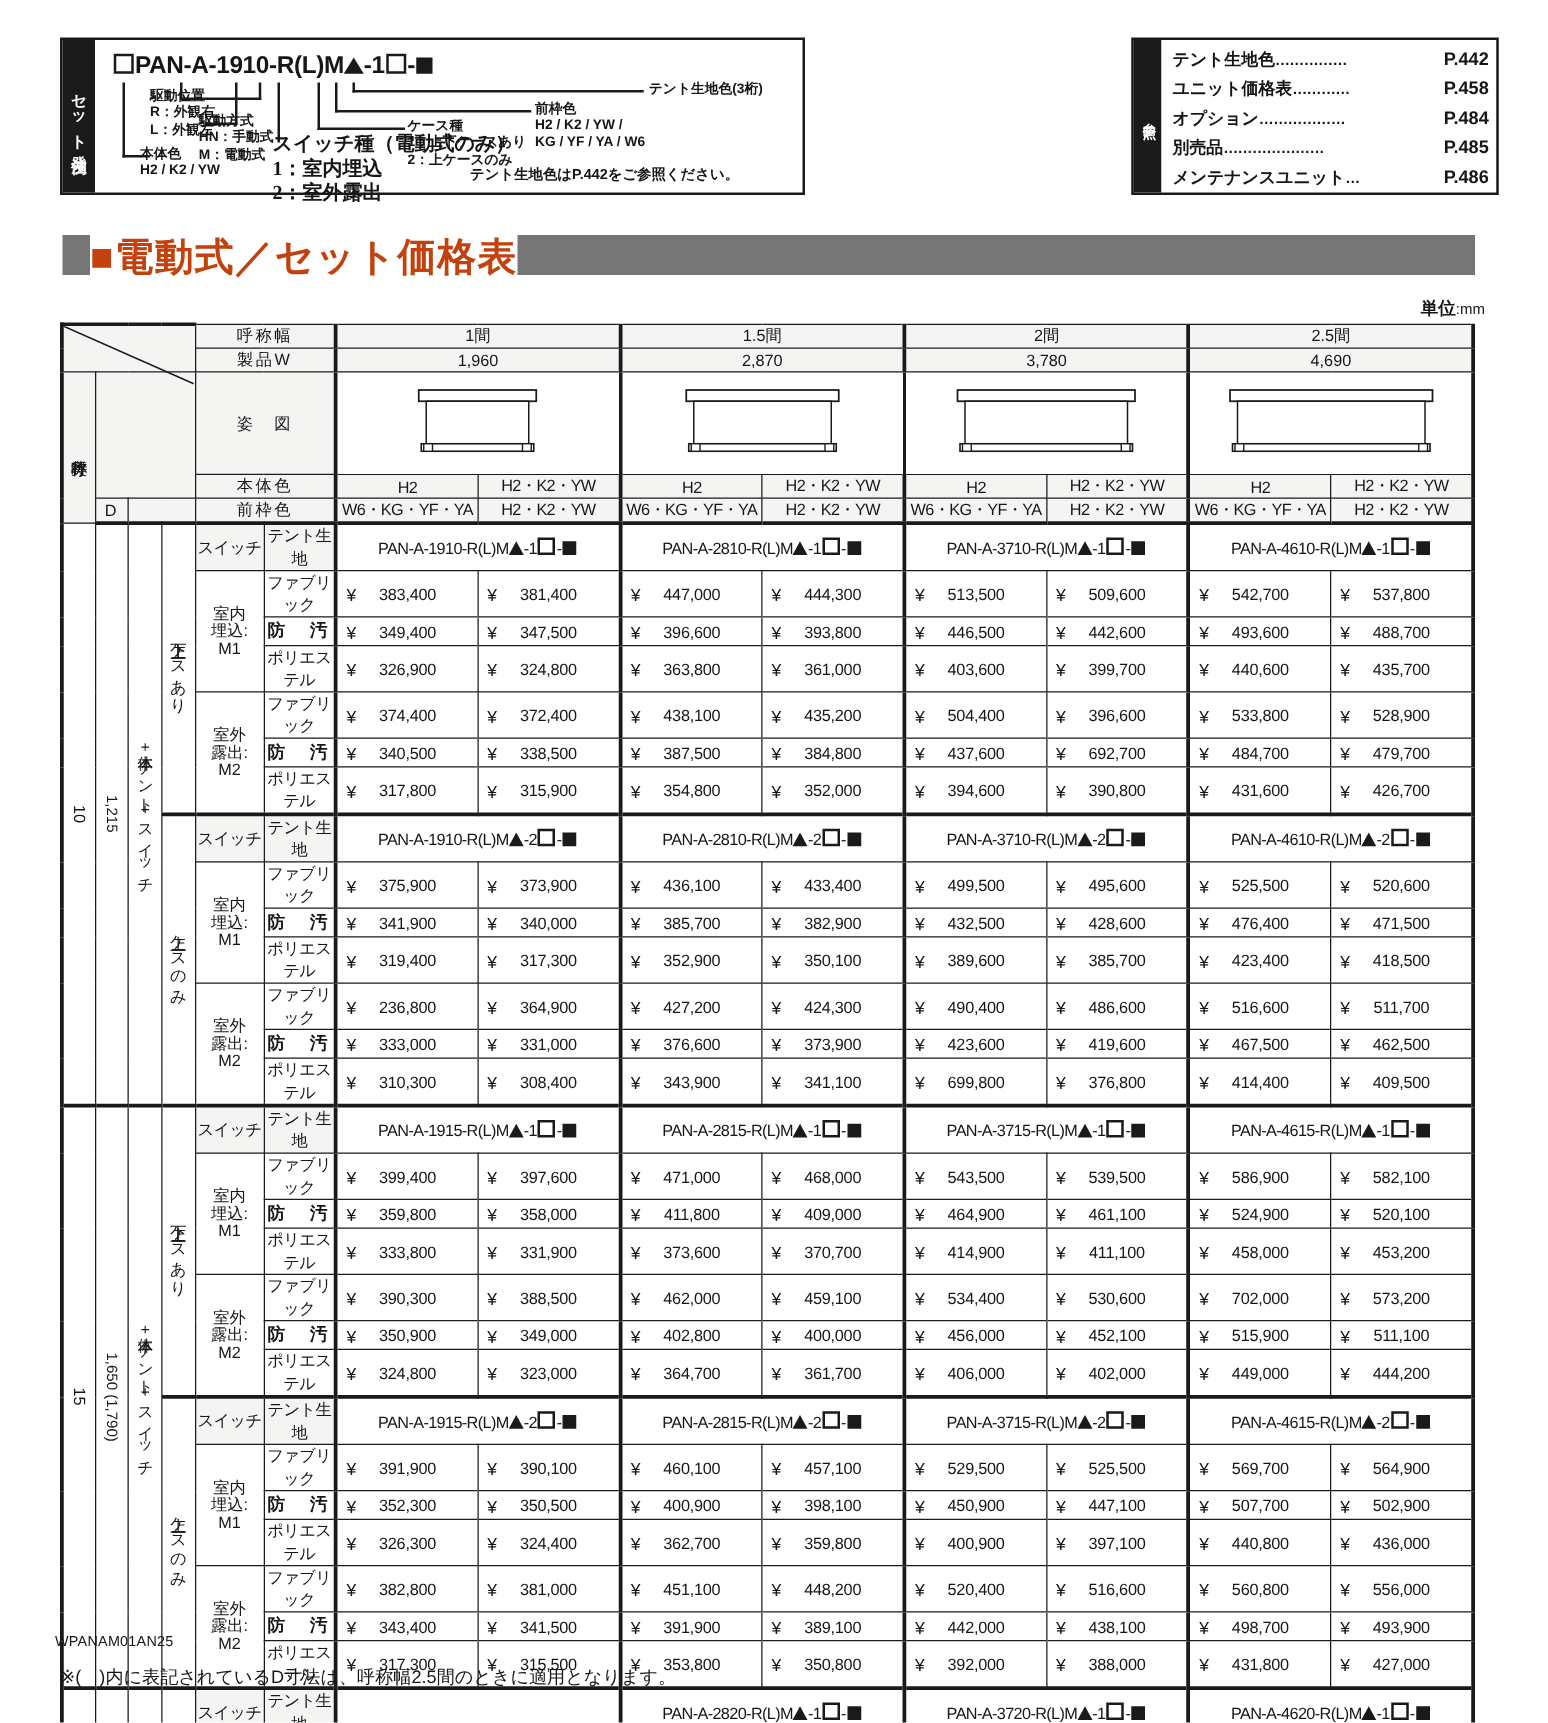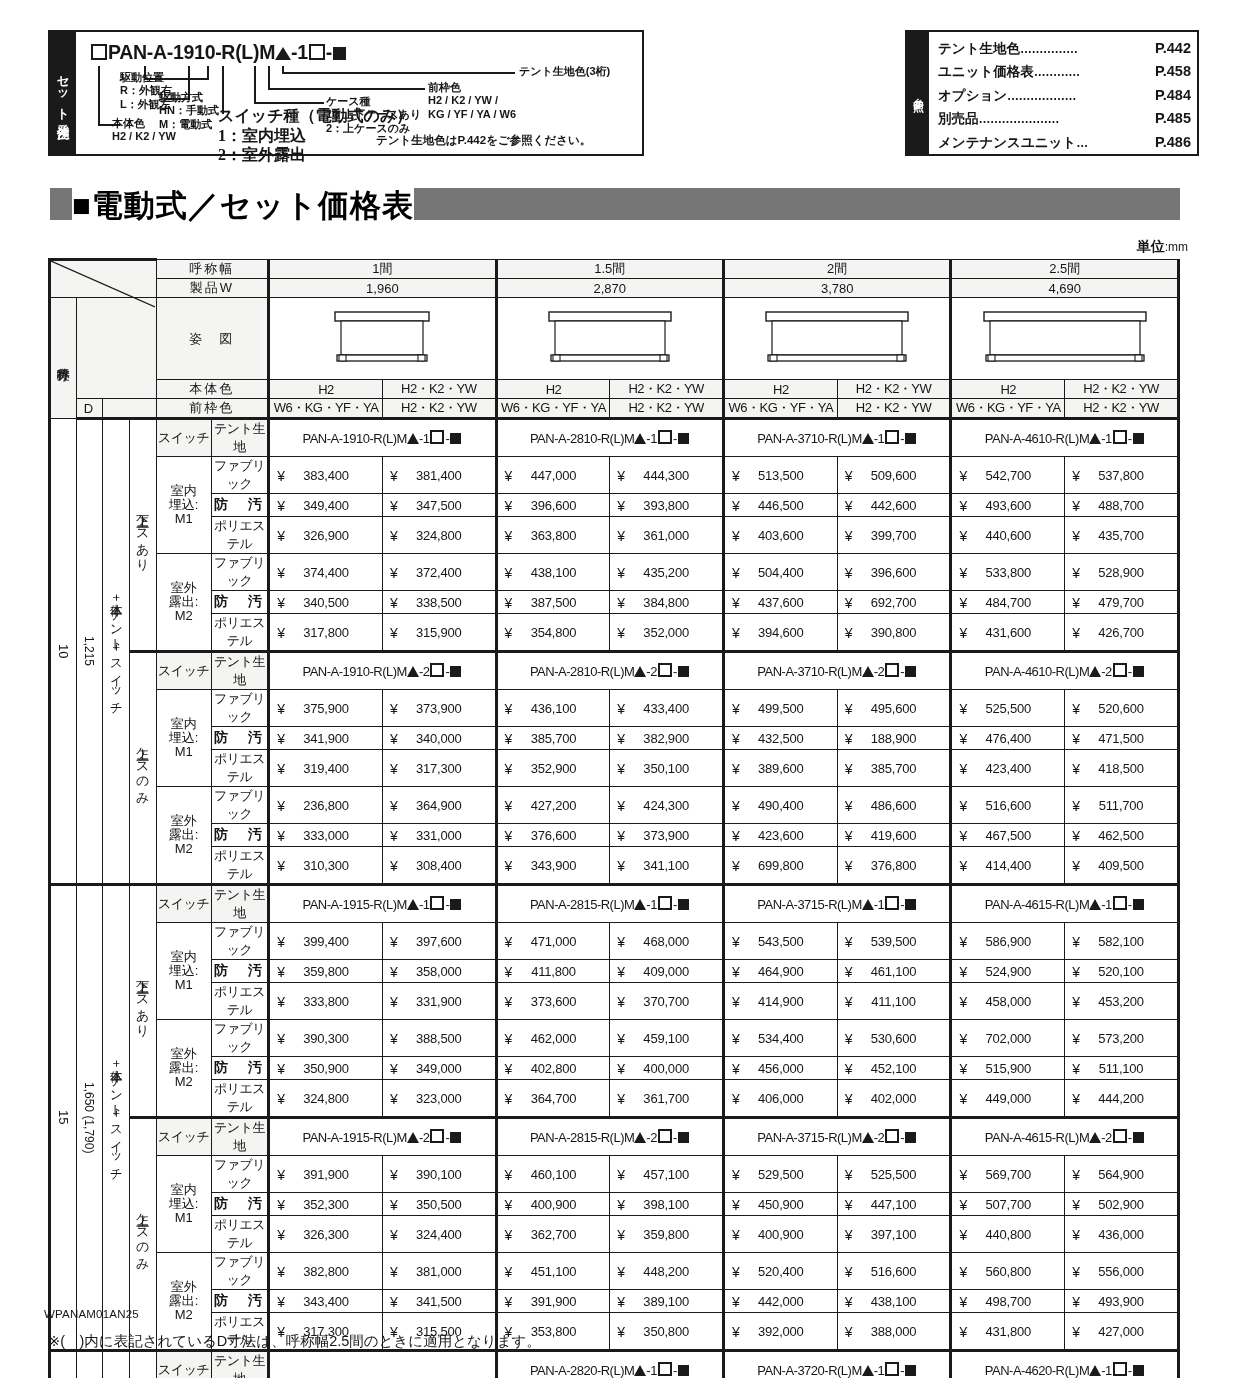--- a/index.html
+++ b/index.html
@@ -26,21 +26,21 @@
   .ref-tab{width:22px;background:#1a1a1a;color:#fff;display:flex;align-items:center;justify-content:center;}
   .ref-tab span{writing-mode:vertical-rl;font-size:11px;font-weight:bold;letter-spacing:4px;line-height:1;}
   .ref-list{flex:1;padding:5px 6px 0 9px;}
   .ref-item{display:flex;align-items:baseline;font-size:13.5px;font-weight:bold;line-height:1.62;}
   .ref-label{white-space:nowrap;}
   .ref-dots{flex:1;overflow:hidden;white-space:nowrap;font-size:12px;letter-spacing:-0.5px;}
   .ref-page{white-space:nowrap;font-size:14.5px;}
   
   .title-wrap{position:absolute;left:50px;top:186px;width:1130px;height:38px;}
   .title-bar{position:absolute;left:0;top:2px;width:1130px;height:32px;background:#767676;}
-  .title-text{position:absolute;left:22px;top:-1px;font-size:31px;font-weight:bold;letter-spacing:1px;color:#000000;background:transparent;}
+  .title-text{position:absolute;left:22px;top:-1px;font-size:31px;font-weight:bold;letter-spacing:1px;color:#c2410c;background:transparent;}
   .title-text .wsp{background:#fff;}
   .unit-note{position:absolute;right:50px;top:238px;font-size:12px;}
   .unit-note b{font-size:14px;}
   
   table.main{position:absolute;left:48px;top:258px;border-collapse:collapse;table-layout:fixed;width:1132px;background:#fff;}
   table.main td,table.main th{border:1px solid #1a1a1a;padding:0;font-weight:normal;text-align:center;vertical-align:middle;font-size:13px;}
   .hdr-gray{background:#f4f4f2;}
   .hl{border-left:3px solid #1a1a1a !important;}
   .hr{border-right:3px solid #1a1a1a !important;}
   .ht{border-top:3px solid #1a1a1a !important;}
@@ -388,21 +388,21 @@
         <td class="price dashb hl"><span class="yen">¥</span><span>525,500</span></td>
         <td class="price dashb hr"><span class="yen">¥</span><span>520,600</span></td>
       </tr>
       <tr>
         <td class="fab b dashb">防　汚</td>
         <td class="price dashb hl"><span class="yen">¥</span><span>341,900</span></td>
         <td class="price dashb"><span class="yen">¥</span><span>340,000</span></td>
         <td class="price dashb hl"><span class="yen">¥</span><span>385,700</span></td>
         <td class="price dashb"><span class="yen">¥</span><span>382,900</span></td>
         <td class="price dashb hl"><span class="yen">¥</span><span>432,500</span></td>
-        <td class="price dashb"><span class="yen">¥</span><span>188,900</span></td>
+        <td class="price dashb"><span class="yen">¥</span><span>428,600</span></td>
         <td class="price dashb hl"><span class="yen">¥</span><span>476,400</span></td>
         <td class="price dashb hr"><span class="yen">¥</span><span>471,500</span></td>
       </tr>
       <tr>
         <td class="fab">ポリエステル</td>
         <td class="price hl"><span class="yen">¥</span><span>319,400</span></td>
         <td class="price"><span class="yen">¥</span><span>317,300</span></td>
         <td class="price hl"><span class="yen">¥</span><span>352,900</span></td>
         <td class="price"><span class="yen">¥</span><span>350,100</span></td>
         <td class="price hl"><span class="yen">¥</span><span>389,600</span></td>

